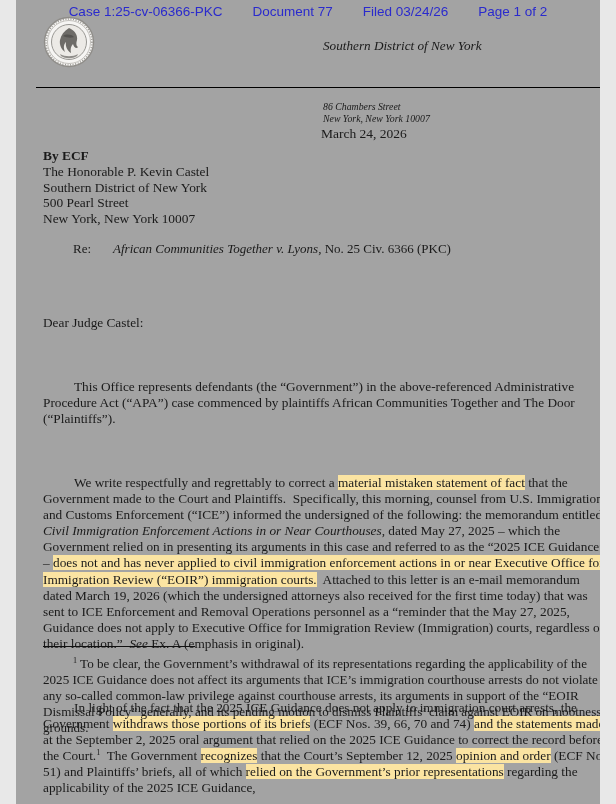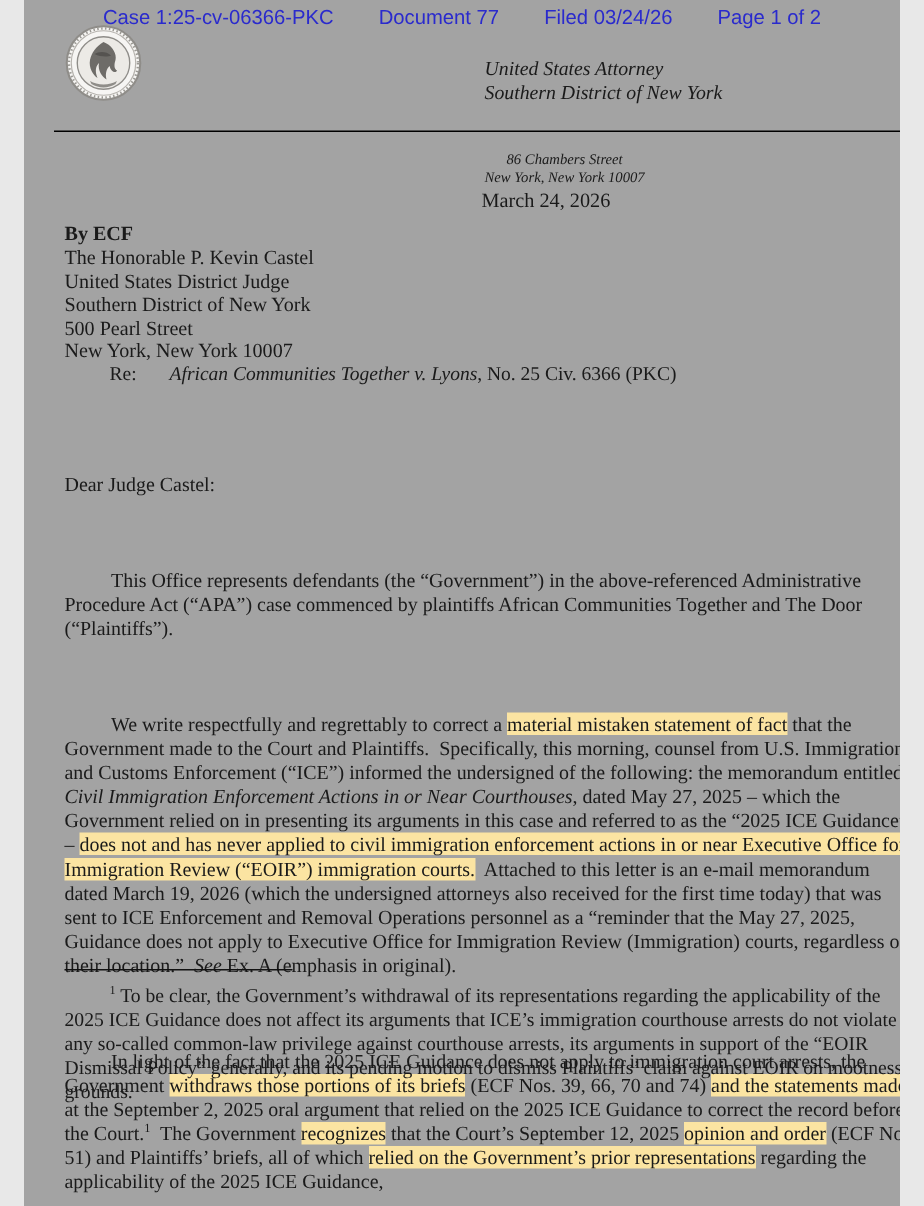--- a/index.html
+++ b/index.html
@@ -21,21 +21,21 @@
     font-size: 13.5px; color: var(--stamp-blue, #2a2acd);
     white-space: nowrap;
   }
   
   .seal { position: absolute; left: 27px; top: 16px; width: 52px; height: 52px; }
   
   .lh-right { position: absolute; left: 307px; top: 17px; }
   .lh-agency { font-weight: bold; font-size: 13.8px; }
   .lh-office { margin-top: 21px; font-style: italic; font-size: 13.2px; line-height: 16.4px; }
   .lh-rule { position: absolute; top: 87px; left: 20px; width: 576px; border-top: 1.6px solid #000; }
-  .lh-addr { position: absolute; left: 307px; top: 101px; font-style: italic; font-size: 9.8px; line-height: 11.6px; text-align: center; }
+  .lh-addr { position: absolute; left: 307px; top: 101px; font-style: italic; font-size: 9.8px; line-height: 11.6px; }
   .letter-date { position: absolute; left: 305px; top: 126px; font-size: 13.5px; }
   
   .delivery { position: absolute; left: 27px; top: 148px; font-size: 13.4px; font-weight: bold; }
   .recipient { position: absolute; left: 27px; top: 164px; font-size: 13.4px; line-height: 15.5px; }
   
   .re-line { position: absolute; left: 57px; top: 241px; font-size: 13px; }
   .re-label { display: inline-block; margin-right: 22px; }
   .re-case { font-style: italic; }
   
   .letter-body {
@@ -72,38 +72,36 @@
       <circle cx="26" cy="26" r="23" fill="none" stroke="#9a9893" stroke-width="1.6" stroke-dasharray="1 1.6"></circle>
       <circle cx="26" cy="26" r="17.5" fill="#eceae6" stroke="#8f8d89" stroke-width="0.9"></circle>
       <path d="M26 12 C21 15 18 19 17 24 C16 29 19 34 22 36 C20 31 21 28 23 26 C22 31 25 35 28 37 C27 33 28 30 30 28 C31 32 34 33 35 31 C33 30 33 27 34 24 C35 20 32 15 28 13 Z" fill="#6e6c68"></path>
       <path d="M20 20 C23 18 28 18 31 21 C29 22 24 22 20 20 Z" fill="#555350"></path>
       <path d="M17 38 C22 41 30 41 35 38 L34 40 C29 43 23 43 18 40 Z" fill="#8f8d89"></path>
     </svg>
   </div>
 
   <div class="lh-right">
     <div class="lh-office">
-      <div>United States Attorney</div>
       <div>Southern District of New York</div>
     </div>
   </div>
 
   <div class="lh-rule"></div>
 
   <div class="lh-addr">
     <div>86 Chambers Street</div>
     <div>New York, New York 10007</div>
   </div>
 
   <div class="letter-date">March 24, 2026</div>
 
   <div class="delivery">By ECF</div>
   <div class="recipient">
     <div>The Honorable P. Kevin Castel</div>
-    <div>United States District Judge</div>
     <div>Southern District of New York</div>
     <div>500 Pearl Street</div>
     <div>New York, New York 10007</div>
   </div>
 
   <div class="re-line">
     <span class="re-label">Re:</span><span class="re-case">African Communities Together v. Lyons</span><span>, No. 25 Civ. 6366 (PKC)</span>
   </div>
 
   <div class="letter-body">

